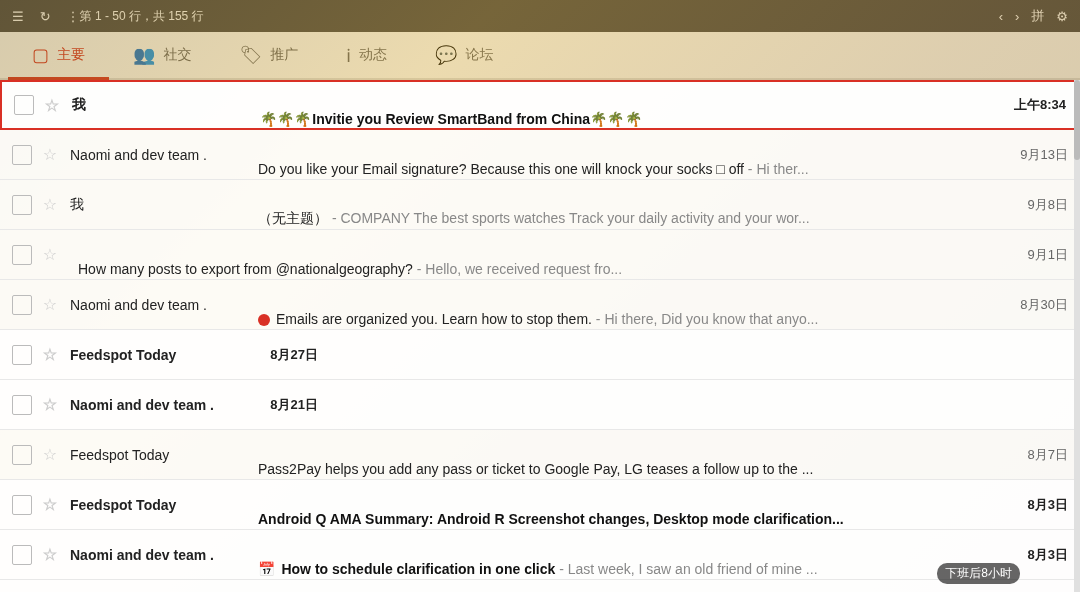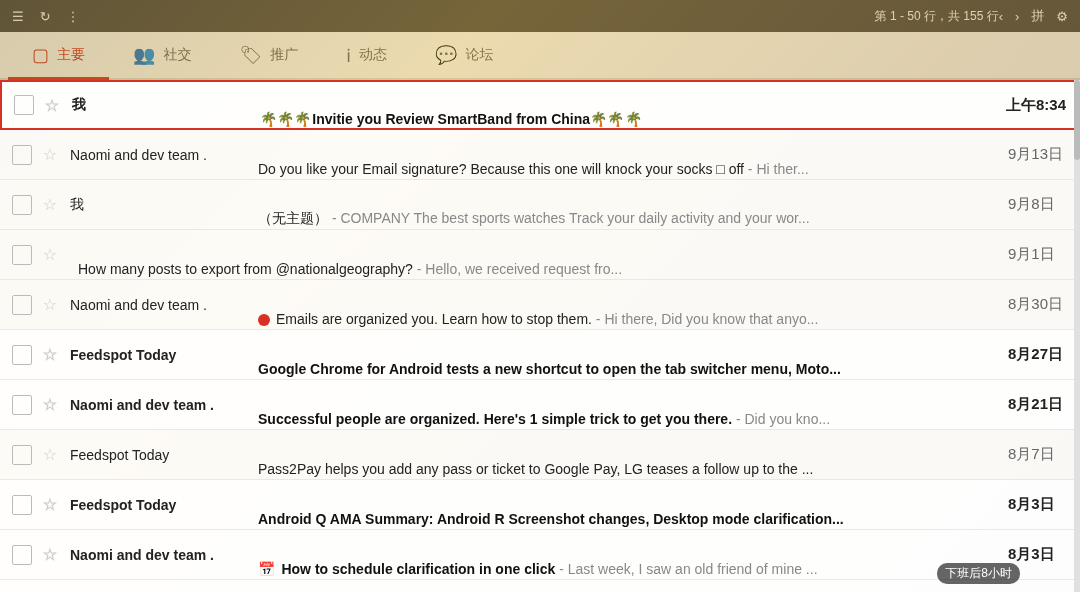--- a/index.html
+++ b/index.html
@@ -46,21 +46,21 @@
       align-items: center;
       gap: 16px;
     }
     .top-bar-right {
       display: flex;
       align-items: center;
       gap: 12px;
     }
     .top-bar-center {
       flex: 1;
-      text-align: right;
+      text-align: left;
       font-size: 12px;
     }
 
     
     .tabs-bar {
       background: rgba(255,255,255,0.95);
       display: flex;
       align-items: stretch;
       height: 48px;
       border-bottom: 2px solid #e0e0e0;
@@ -157,27 +157,27 @@
     .email-row.unread .email-subject {
       font-weight: bold;
       color: #111;
     }
     .email-preview {
       color: #888;
       font-weight: normal;
       text-align: right;
     }
     .email-date {
-      font-size: 15px;
+      font-size: 13px;
       color: #666;
       white-space: nowrap;
       margin-left: 8px;
       flex-shrink: 0;
       width: 60px;
-      text-align: left;
+      text-align: right;
     }
     .email-row.unread .email-date {
       font-weight: bold;
       color: #222;
     }
 
     .dot-indicator {
       display: inline-block;
       width: 12px;
       height: 12px;
@@ -300,28 +300,26 @@
         <div class="email-checkbox"></div>
         <div class="email-star">☆</div>
         <div class="email-sender">Naomi and dev team .</div>
         <div class="email-content"><span class="dot-indicator"></span><span class="email-subject">Emails are organized you. Learn how to stop them.</span><span class="email-preview"> - Hi there, Did you know that anyo...</span></div>
         <div class="email-date">8月30日</div>
       </div>
       <div class="email-row unread">
         <div class="email-checkbox"></div>
         <div class="email-star">☆</div>
         <div class="email-sender">Feedspot Today</div>
-        <div class="email-content"><span class="email-subject">Google Chrome for Android tests a new shortcut to open the tab switcher menu, Moto...</span></div>
         <div class="email-date">8月27日</div>
       </div>
       <div class="email-row unread">
         <div class="email-checkbox"></div>
         <div class="email-star">☆</div>
         <div class="email-sender">Naomi and dev team .</div>
-        <div class="email-content"><span class="email-subject">Successful people are organized. Here's 1 simple trick to get you there.</span><span class="email-preview"> - Did you kno...</span></div>
         <div class="email-date">8月21日</div>
       </div>
       <div class="email-row">
         <div class="email-checkbox"></div>
         <div class="email-star">☆</div>
         <div class="email-sender">Feedspot Today</div>
         <div class="email-content"><span class="email-subject">Pass2Pay helps you add any pass or ticket to Google Pay, LG teases a follow up to the ...</span></div>
         <div class="email-date">8月7日</div>
       </div>
       <div class="email-row unread">

